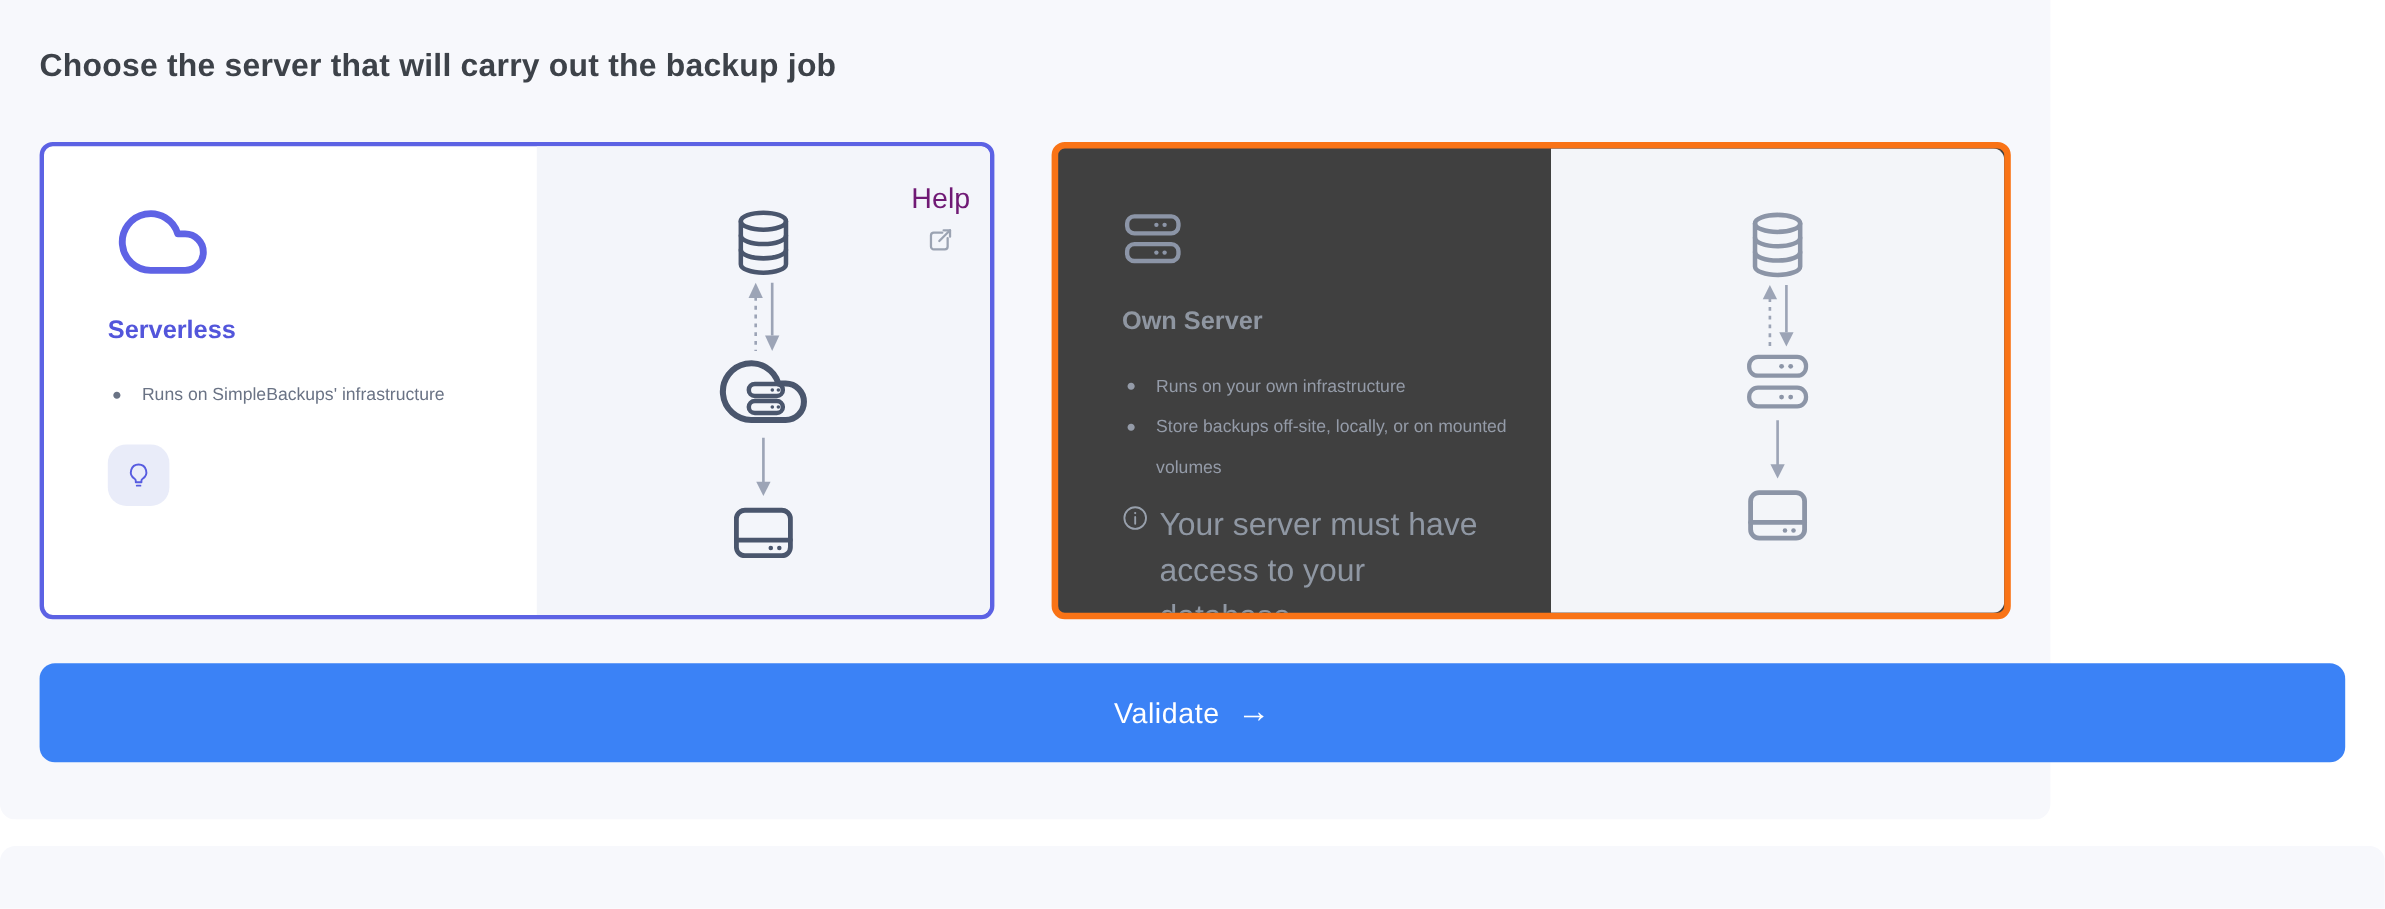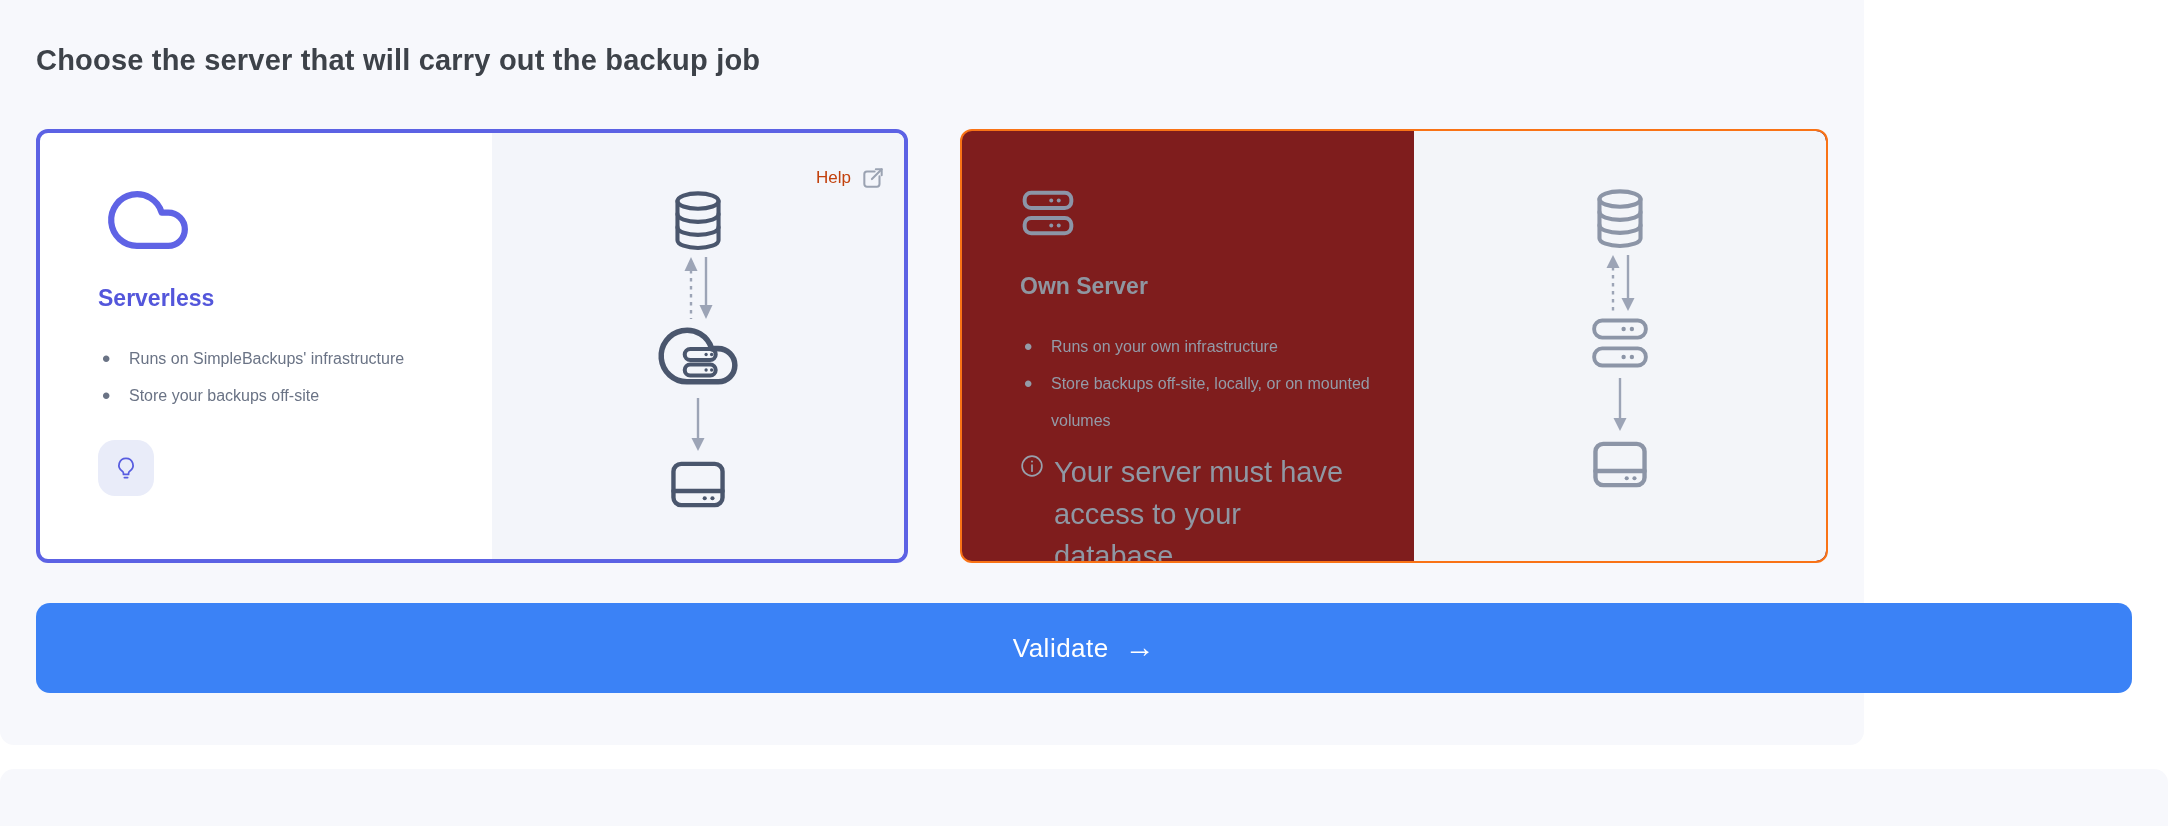--- a/index.html
+++ b/index.html
@@ -28,22 +28,22 @@
     flex: 1; height: 434px;
     border-radius: 12px;
     display: flex; overflow: hidden;
     cursor: pointer;
   }
   .card-selected {
     background: #ffffff;
     border: 4px solid #5c62e4;
   }
   .card-unselected {
-    background: #7f1d1d;
-    border: 2px solid #f97316;
+    background: #404040;
+    border: 6px solid #f97316;
   }
   .card-content {
     flex: 1;
     padding: 52px 40px 0 58px;
     position: relative;
   }
   .card-diagram {
     width: 412px; height: 100%;
     position: relative;
     display: flex; flex-direction: column; align-items: center;
@@ -80,22 +80,22 @@
     margin-top: 12px;
     display: flex; align-items: flex-start; gap: 10px;
     color: #8f97a3;
   }
   .note-row .note-text { font-size: 29px; line-height: 42px; }
   .note-row svg { margin-top: 3px; flex: 0 0 auto; }
 
   .help-link {
     position: absolute; top: 32px; right: 18px;
     display: flex; align-items: center; gap: 9px;
-    color: #c2410c; font-size: 17px;
-    text-decoration: none; cursor: pointer;
+    color: #701a75; font-size: 26px;
+    text-decoration: none; cursor: pointer; flex-direction: column;
   }
 
   .diagram-gap-0 { margin-top: 0; }
   .arrows-pair { margin-top: 2px; }
   .single-arrow { margin-top: 4px; }
   .diagram-box { margin-top: 4px; }
   .server-bars-mid { margin-top: 2px; }
 
   .validate-btn {
     display: block; width: 2096px; height: 90px;
@@ -125,21 +125,20 @@
   <div class="cards-row">
 
     <div class="card card-selected">
       <div class="card-content">
         <svg width="100" height="70" viewBox="0 2.5 24 19" fill="none" stroke="#5f63e5" stroke-width="1.7" stroke-linecap="round" stroke-linejoin="round">
           <path d="M17.5 19H9a7 7 0 1 1 6.71-9h1.79a4.5 4.5 0 1 1 0 9Z"></path>
         </svg>
         <h2 class="card-heading">Serverless</h2>
         <ul class="feature-list">
           <li>Runs on SimpleBackups' infrastructure</li>
-          <li>Store your backups off-site</li>
         </ul>
         <div class="tip-chip">
           <svg width="30" height="30" viewBox="0 0 24 24" fill="none" stroke="#575ce0" stroke-width="1.4" stroke-linecap="round" stroke-linejoin="round">
             <path d="M12 4.2a5.6 5.6 0 0 0-2.95 10.36c.55.34.9.94.9 1.59v.95h4.1v-.95c0-.65.35-1.25.9-1.59A5.6 5.6 0 0 0 12 4.2Z"></path>
             <path d="M10.7 19.6h2.6"></path>
           </svg>
         </div>
       </div>
       <div class="card-diagram">
         <a class="help-link">

